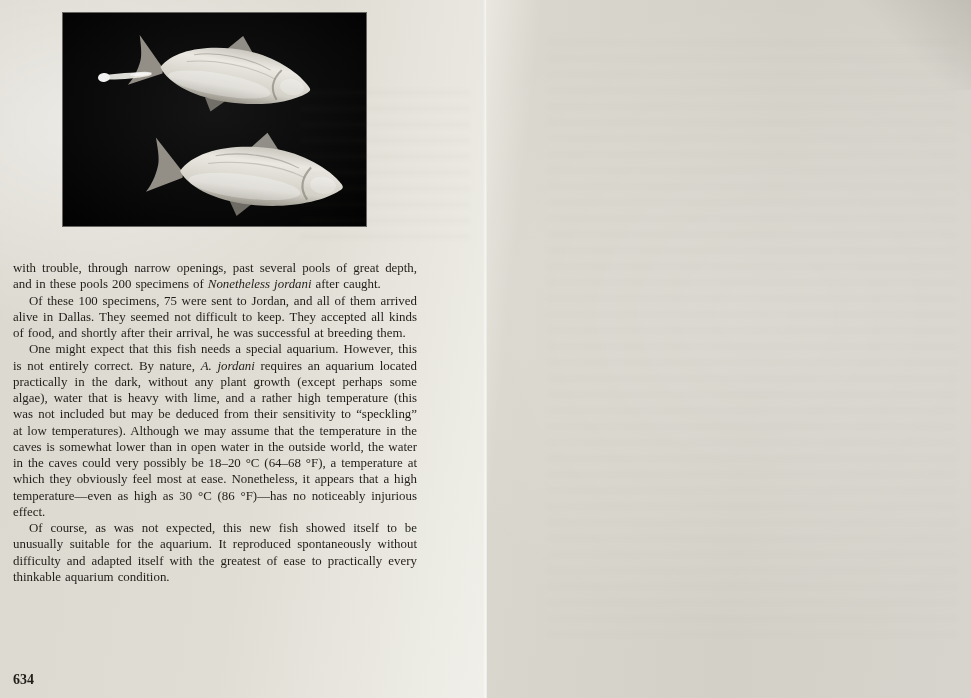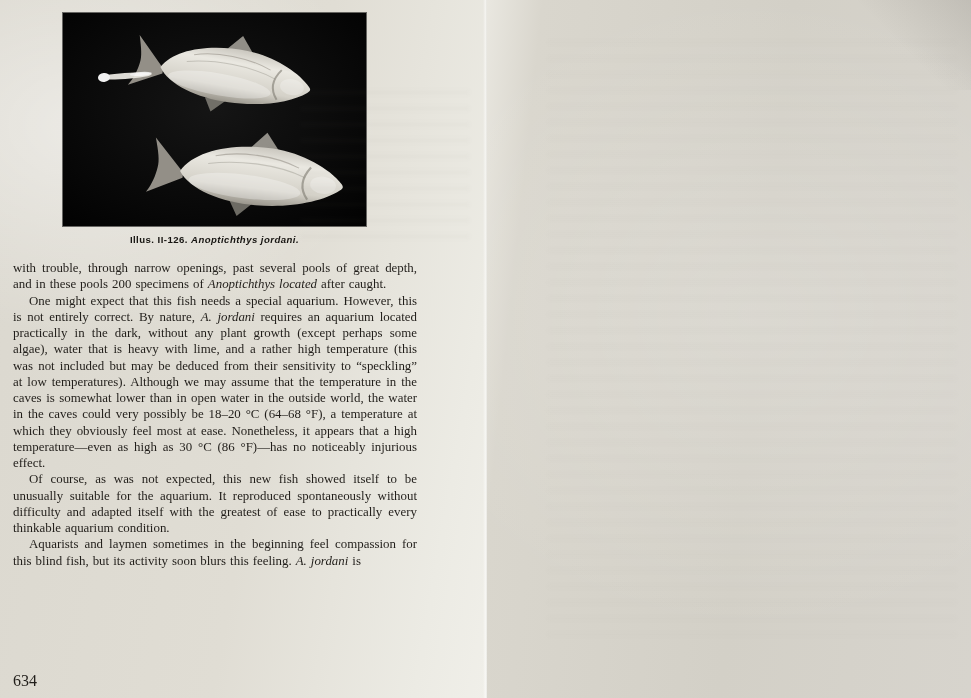--- a/index.html
+++ b/index.html
@@ -50,21 +50,21 @@
     position:absolute;
     font-size:12.9px;line-height:16.25px;
     text-align:justify;color:#211e1a;
     word-spacing:.06em;overflow:hidden;
   }
   .bodytext-left{left:13px;top:260px;width:404px;height:414px;}
   .para{margin:0;}
   .para.indent{text-indent:16px;}
   .para i{font-style:italic;}
   .pagenum{
-    position:absolute;font-size:16px;font-weight:normal;color:#211e1a;
+    position:absolute;font-size:14px;font-weight:bold;color:#211e1a;
     font-family:"Liberation Serif",serif;
   }
   .pagenum-left{left:13px;top:672px;}
 </style>
 </head>
 <body>
 
 <div class="page page-left">
   <div class="figure">
     <svg viewBox="0 0 303 213">
@@ -94,26 +94,25 @@
       <rect x="0" y="0" width="303" height="213" fill="url(#photobg)"></rect>
       <use href="#fish" transform="translate(160,62) rotate(10)"></use>
       <use href="#fish" transform="translate(185,163) rotate(7) scale(1.08)"></use>
       <g transform="translate(62,63) rotate(-4)" opacity="0.95">
         <ellipse cx="0" cy="0" rx="27" ry="3" fill="#e9e7e0"></ellipse>
         <ellipse cx="-21" cy="0" rx="6" ry="4.5" fill="#ffffff"></ellipse>
         <ellipse cx="16" cy="-1" rx="11" ry="2" fill="#ffffff" opacity="0.8"></ellipse>
       </g>
     </svg>
   </div>
-  <div class="caption"><span>Illus. II-126. </span><i>Anoptichthys jordani.</i></div>
   <div class="bodytext bodytext-left">
-      <p class="para"><span>with trouble, through narrow openings, past several pools of great depth, and in these pools 200 specimens of </span><i>Anoptichthys located</i><span> after caught.</span></p>
+      <p class="para"><span>with trouble, through narrow openings, past several pools of great depth, and in these pools 200 specimens of </span><i>Nonetheless jordani</i><span> after caught.</span></p>
+      <p class="para indent"><span>Of these 100 specimens, 75 were sent to Jordan, and all of them arrived alive in Dallas. They seemed not difficult to keep. They accepted all kinds of food, and shortly after their arrival, he was successful at breeding them.</span></p>
       <p class="para indent"><span>One might expect that this fish needs a special aquarium. However, this is not entirely correct. By nature, </span><i>A. jordani</i><span> requires an aquarium located practically in the dark, without any plant growth (except perhaps some algae), water that is heavy with lime, and a rather high temperature (this was not included but may be deduced from their sensitivity to “speckling” at low temperatures). Although we may assume that the temperature in the caves is somewhat lower than in open water in the outside world, the water in the caves could very possibly be 18–20 °C (64–68 °F), a temperature at which they obviously feel most at ease. Nonetheless, it appears that a high temperature—even as high as 30 °C (86 °F)—has no noticeably injurious effect.</span></p>
       <p class="para indent"><span>Of course, as was not expected, this new fish showed itself to be unusually suitable for the aquarium. It reproduced spontaneously without difficulty and adapted itself with the greatest of ease to practically every thinkable aquarium condition.</span></p>
-      <p class="para indent"><span>Aquarists and laymen sometimes in the beginning feel compassion for this blind fish, but its activity soon blurs this feeling. </span><i>A. jordani</i><span> is</span></p>
     </div>
   <div class="pagenum pagenum-left">634</div>
   <div class="ghost" style="left:300px;top:90px;width:170px;height:150px;"></div>
 </div>
 
 <div class="seam"></div>
 
 <div class="page page-right">
 
   <div class="ghost" style="left:60px;top:40px;width:410px;height:600px;opacity:.04;"></div>

